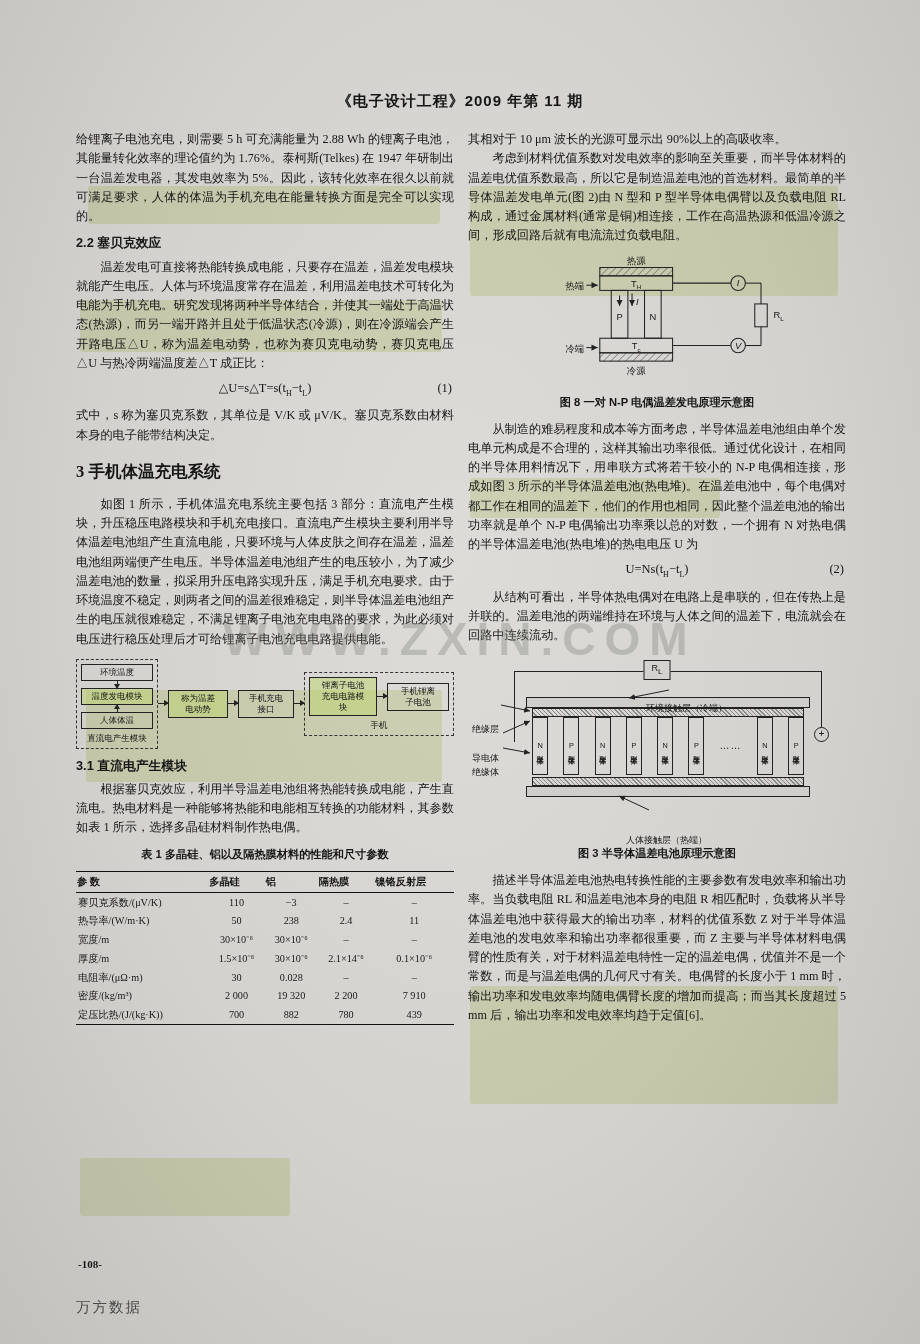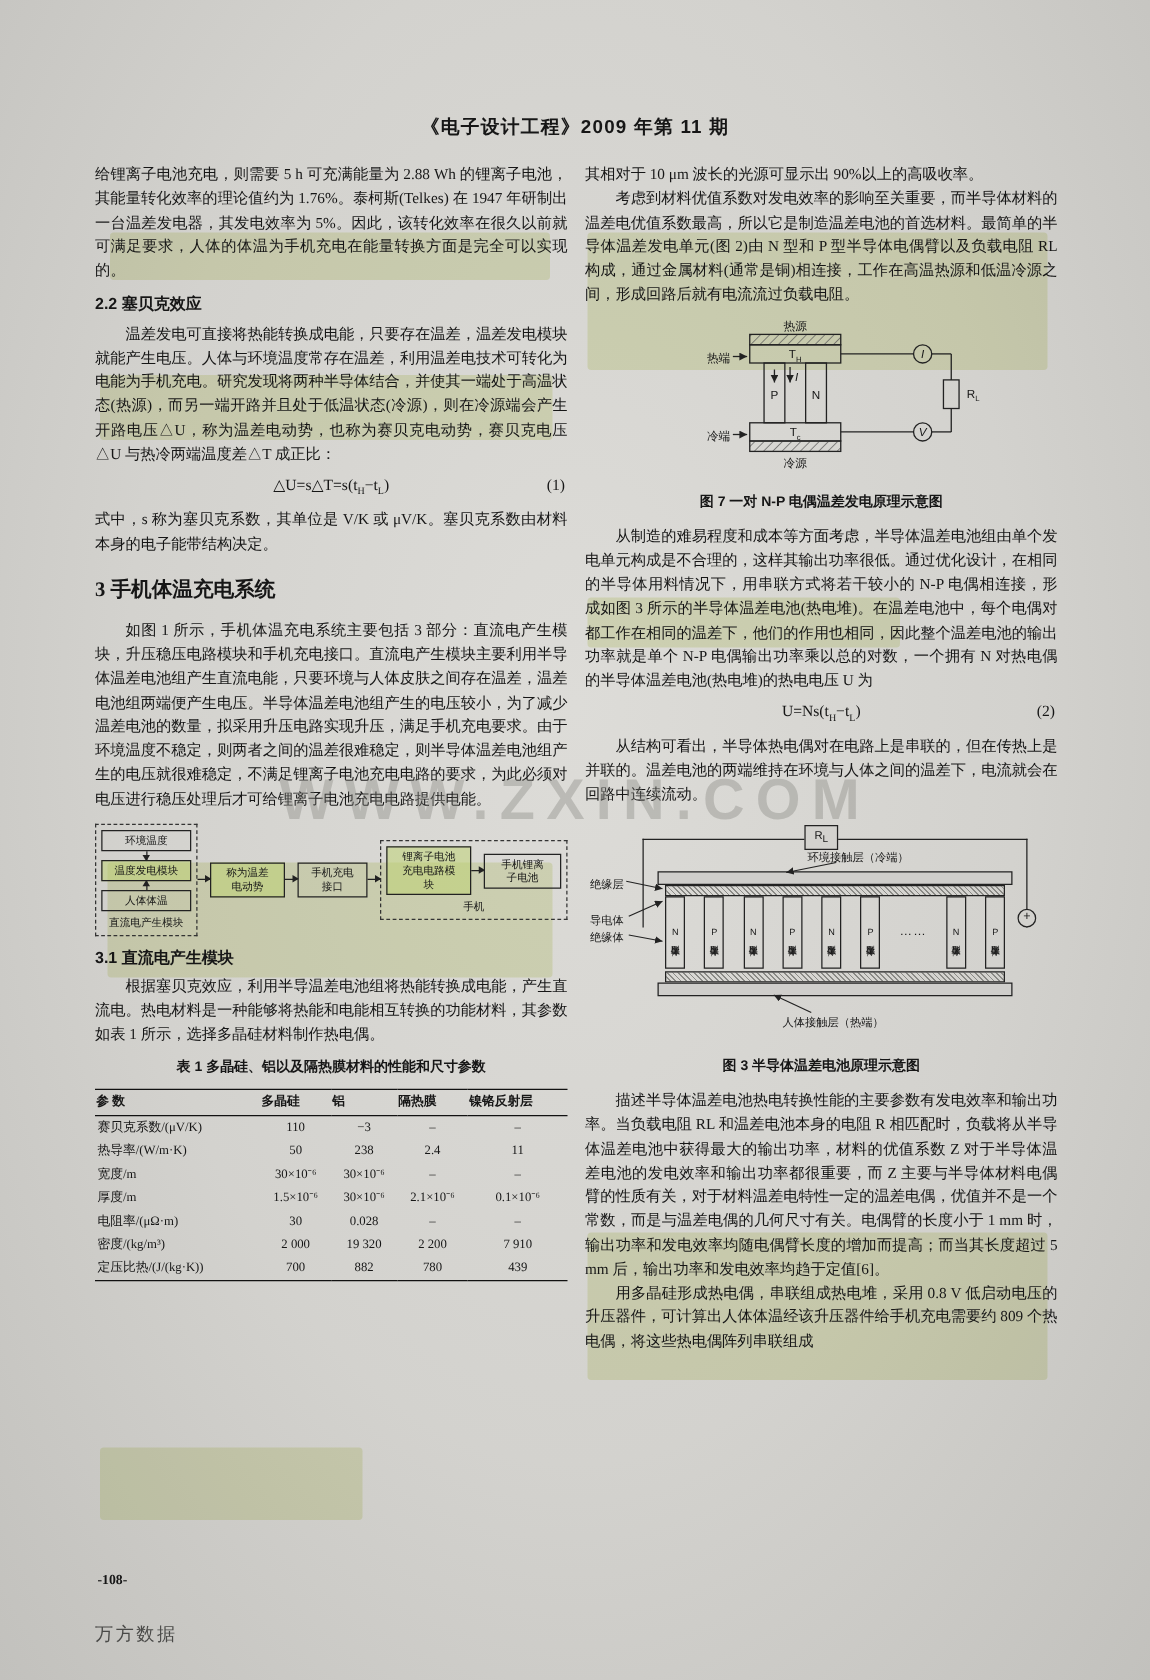--- a/index.html
+++ b/index.html
@@ -64,21 +64,21 @@
   .f3-plate.bot{top:133px;}
   .f3-insul{position:absolute;left:64px;right:42px;height:7px;border:1px solid #222;
     background:repeating-linear-gradient(45deg,transparent 0 2px,#8a8a86 2px 3px);}
   .f3-insul.top{top:55px;}
   .f3-insul.bot{top:124px;}
   .f3-cols{position:absolute;left:64px;right:42px;top:64px;height:58px;
     display:flex;justify-content:space-between;align-items:stretch;}
   .f3-col{width:14px;border:1px solid #222;display:flex;align-items:center;justify-content:center;
     writing-mode:vertical-rl;text-orientation:upright;font-size:7.3px;line-height:1;letter-spacing:0.5px;}
   .f3-dots{align-self:center;font-size:10px;letter-spacing:1px;}
-  .f3-lbl{position:absolute;font-size:9px;}
+  .f3-lbl{position:absolute;font-size:9px;margin-top:22px;}
   .f3-arrows{position:absolute;inset:0;width:100%;height:100%;}
   
   .watermark{position:absolute;top:612px;left:0;width:100%;text-align:center;
     font-family:"Liberation Sans",sans-serif;font-weight:bold;font-size:46px;letter-spacing:9px;
     color:rgba(125,125,120,0.35);pointer-events:none;}
   .page-number{position:absolute;left:78px;top:1258px;font-weight:bold;font-size:11px;}
   .brand{position:absolute;left:76px;top:1298px;font-size:14.5px;color:#4a4a48;
     font-family:"Liberation Sans",sans-serif;letter-spacing:2px;}
   .hl{position:absolute;background:rgba(200,212,110,0.30);mix-blend-mode:multiply;
     border-radius:3px;pointer-events:none;}
@@ -174,21 +174,21 @@
           <td>宽度/m</td>
             <td>30×10⁻⁶</td>
             <td>30×10⁻⁶</td>
             <td>–</td>
             <td>–</td>
         </tr>
         <tr>
           <td>厚度/m</td>
             <td>1.5×10⁻⁶</td>
             <td>30×10⁻⁶</td>
-            <td>2.1×10⁻⁶</td>
+            <td>2.1×14⁻⁶</td>
             <td>0.1×10⁻⁶</td>
         </tr>
         <tr>
           <td>电阻率/(μΩ·m)</td>
             <td>30</td>
             <td>0.028</td>
             <td>–</td>
             <td>–</td>
         </tr>
         <tr>
@@ -251,21 +251,21 @@
         <line x1="240" y1="28" x2="240" y2="48" stroke="#222"></line>
         <rect x="234" y="48" width="12" height="22" fill="none" stroke="#222"></rect>
         <text class="svgt" x="252" y="62"><tspan>R</tspan><tspan dy="2.5" font-size="6">L</tspan></text>
         <line x1="240" y1="70" x2="240" y2="88" stroke="#222"></line>
         <line x1="240" y1="88" x2="225" y2="88" stroke="#222"></line>
         <circle cx="218" cy="88" r="7" fill="none" stroke="#222"></circle>
         <text class="svgt" x="218" y="91" text-anchor="middle" font-style="italic">V</text>
         <line x1="211" y1="88" x2="155" y2="88" stroke="#222"></line>
       </svg>
     </div>
-    <div class="caption">图 7  一对 N-P 电偶温差发电原理示意图</div>
+    <div class="caption">图 8  一对 N-P 电偶温差发电原理示意图</div>
 
     <p>从制造的难易程度和成本等方面考虑，半导体温差电池组由单个发电单元构成是不合理的，这样其输出功率很低。通过优化设计，在相同的半导体用料情况下，用串联方式将若干较小的 N-P 电偶相连接，形成如图 3 所示的半导体温差电池(热电堆)。在温差电池中，每个电偶对都工作在相同的温差下，他们的作用也相同，因此整个温差电池的输出功率就是单个 N-P 电偶输出功率乘以总的对数，一个拥有 N 对热电偶的半导体温差电池(热电堆)的热电电压 U 为</p>
 
     <div class="formula">
       <span><span>U=Ns(t</span><sub>H</sub><span>−t</span><sub>L</sub><span>)</span></span>
       <span class="f-num">(2)</span>
     </div>
 
     <p>从结构可看出，半导体热电偶对在电路上是串联的，但在传热上是并联的。温差电池的两端维持在环境与人体之间的温差下，电流就会在回路中连续流动。</p>
 
@@ -302,20 +302,19 @@
         <line x1="200" y1="37" x2="160" y2="45" stroke="#222" marker-end="url(#ah3)"></line>
         <line x1="32" y1="52" x2="61" y2="58" stroke="#222" marker-end="url(#ah3)"></line>
         <line x1="34" y1="80" x2="61" y2="68" stroke="#222" marker-end="url(#ah3)"></line>
         <line x1="34" y1="95" x2="61" y2="100" stroke="#222" marker-end="url(#ah3)"></line>
         <line x1="180" y1="157" x2="150" y2="143" stroke="#222" marker-end="url(#ah3)"></line>
       </svg>
     </div>
     <div class="caption">图 3  半导体温差电池原理示意图</div>
 
     <p>描述半导体温差电池热电转换性能的主要参数有发电效率和输出功率。当负载电阻 RL 和温差电池本身的电阻 R 相匹配时，负载将从半导体温差电池中获得最大的输出功率，材料的优值系数 Z 对于半导体温差电池的发电效率和输出功率都很重要，而 Z 主要与半导体材料电偶臂的性质有关，对于材料温差电特性一定的温差电偶，优值并不是一个常数，而是与温差电偶的几何尺寸有关。电偶臂的长度小于 1 mm 时，输出功率和发电效率均随电偶臂长度的增加而提高；而当其长度超过 5 mm 后，输出功率和发电效率均趋于定值[6]。</p>
-    <p>用多晶硅形成热电偶，串联组成热电堆，采用 0.8 V 低启动电压的升压器件，可计算出人体体温经该升压器件给手机充电需要约 809 个热电偶，将这些热电偶阵列串联组成</p>
   </div>
 
   <div class="watermark">WWW.ZXIN.COM</div>
   <div class="page-number">-108-</div>
   <div class="brand">万方数据</div>
 
 </div>
 
 </body></html>

